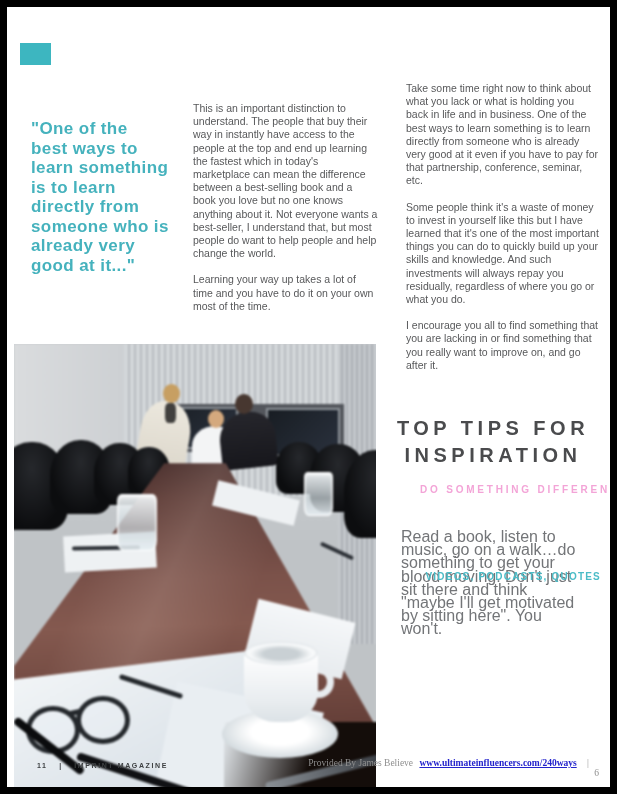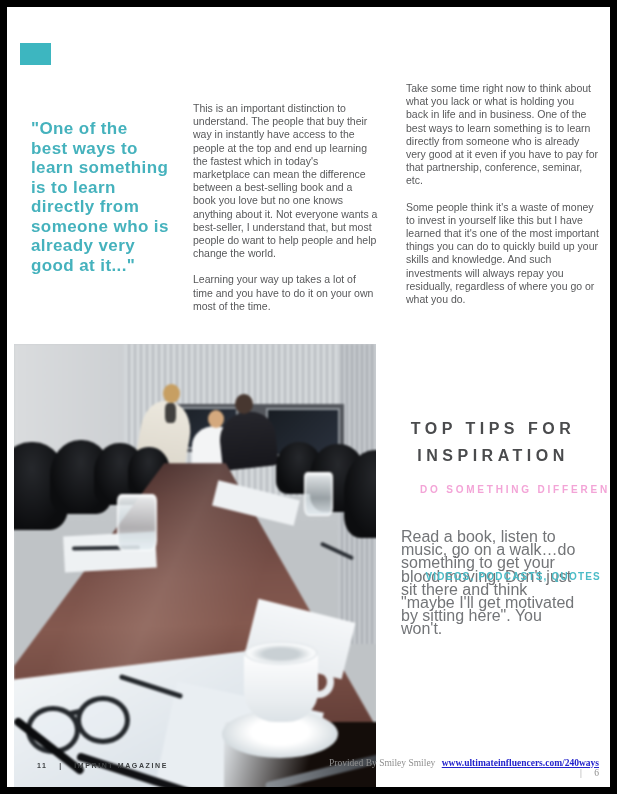--- a/index.html
+++ b/index.html
@@ -8,21 +8,21 @@
 
   .accent-rect{left:13px;top:36px;width:31px;height:22px;background:#3db6c0;}
 
   .pull-quote{left:24px;top:112px;width:158px;font-size:17px;line-height:19.5px;font-weight:bold;color:#45b2bd;letter-spacing:.4px;white-space:pre-line;}
 
   .col{color:#57585a;font-size:10.5px;line-height:13.2px;}
   .col p{margin:0 0 13px 0;}
   .col-middle{left:186px;top:95px;width:185px;}
   .col-right{left:399px;top:75px;width:193px;}
 
-  .tips-heading{left:378px;top:408px;width:216px;text-align:center;font-size:16px;line-height:27px;font-weight:bold;letter-spacing:4.5px;color:#4a4b4d;white-space:pre-line;}
+  .tips-heading{left:378px;top:408px;width:216px;text-align:center;font-size:20px;line-height:27px;font-weight:bold;letter-spacing:4.5px;color:#4a4b4d;white-space:pre-line;}
   .tips-title-pink{left:380px;top:477px;width:216px;font-size:10px;font-weight:bold;letter-spacing:2.8px;color:#f3a4d7;padding-left:33px;}
   .tips-body-1{left:394px;top:491px;width:178px;font-size:16px;line-height:13.2px;color:#737578;margin-top:32px;}
   .tips-title-teal{left:378px;top:564px;width:216px;text-align:right;font-size:10px;font-weight:bold;letter-spacing:1.2px;color:#4bbcc7;}
   .tips-body-2{left:385px;top:582px;width:182px;font-size:11px;line-height:16.4px;color:#8e9194;}
   .tips-body-2 p{margin:0 0 16px 0;}
 
   
   .photo{left:7px;top:337px;width:362px;height:450px;overflow:hidden;background:#c9cdd0;}
   .ph-inner{position:absolute;inset:0;filter:blur(1.1px);}
   .ph-inner div{position:absolute;}
@@ -99,20 +99,21 @@
 good at it..."</div>
 
   <div class="abs col col-middle">
     <p>This is an important distinction to understand. The people that buy their way in instantly have access to the people at the top and end up learning the fastest which in today's marketplace can mean the difference between a best-selling book and a book you love but no one knows anything about it. Not everyone wants a best-seller, I understand that, but most people do want to help people and help change the world.</p>
     <p>Learning your way up takes a lot of time and you have to do it on your own most of the time.</p>
   </div>
 
   <div class="abs col col-right">
     <p>Take some time right now to think about what you lack or what is holding you back in life and in business. One of the best ways to learn something is to learn directly from someone who is already very good at it even if you have to pay for that partnership, conference, seminar, etc.</p>
     <p>Some people think it's a waste of money to invest in yourself like this but I have learned that it's one of the most important things you can do to quickly build up your skills and knowledge. And such investments will always repay you residually, regardless of where you go or what you do.</p>
+    <p>I encourage you all to find something that you are lacking in or find something that you really want to improve on, and go after it.</p>
   </div>
 
   <div class="abs tips-heading">TOP TIPS FOR
 INSPIRATION</div>
   <div class="abs tips-title-pink">DO SOMETHING DIFFERENT</div>
   <div class="abs tips-body-1">Read a book, listen to music, go on a walk…do something to get your blood moving. Don't just sit there and think "maybe I'll get motivated by sitting here". You won't.</div>
   <div class="abs tips-title-teal">VIDEOS, PODCASTS, QUOTES</div>
   <div class="abs tips-body-2">
   </div>
 
@@ -165,19 +166,19 @@
     </div>
   </div>
 
   <div class="abs footer-left">
     <span>11</span>
     <span>|</span>
     <span>IMPRINT MAGAZINE</span>
   </div>
 
   <div class="abs footer-right">
-    <span>Provided By Smiley Smiley</span>
+    <span>Provided By James Believe</span>
     <a href="#" class="footer-link">www.ultimateinfluencers.com/240ways</a>
     <span class="footer-sep">|</span>
     <span>6</span>
   </div>
 
 </div>
 
 </body></html>

